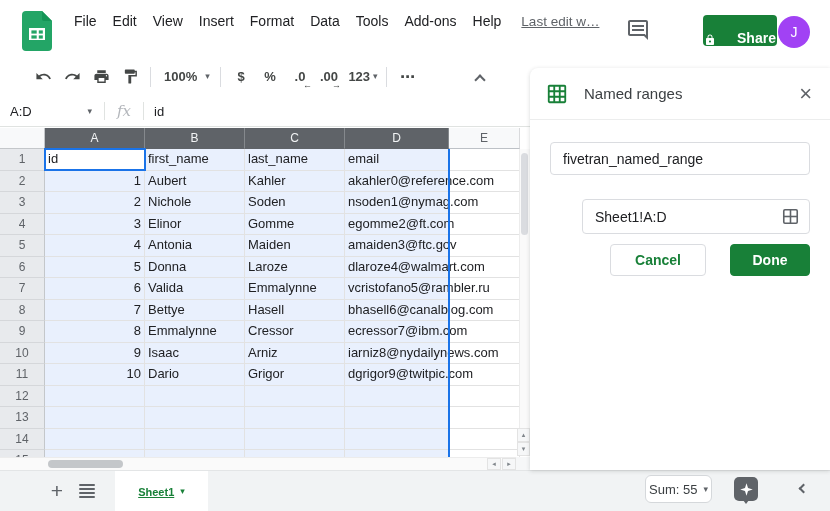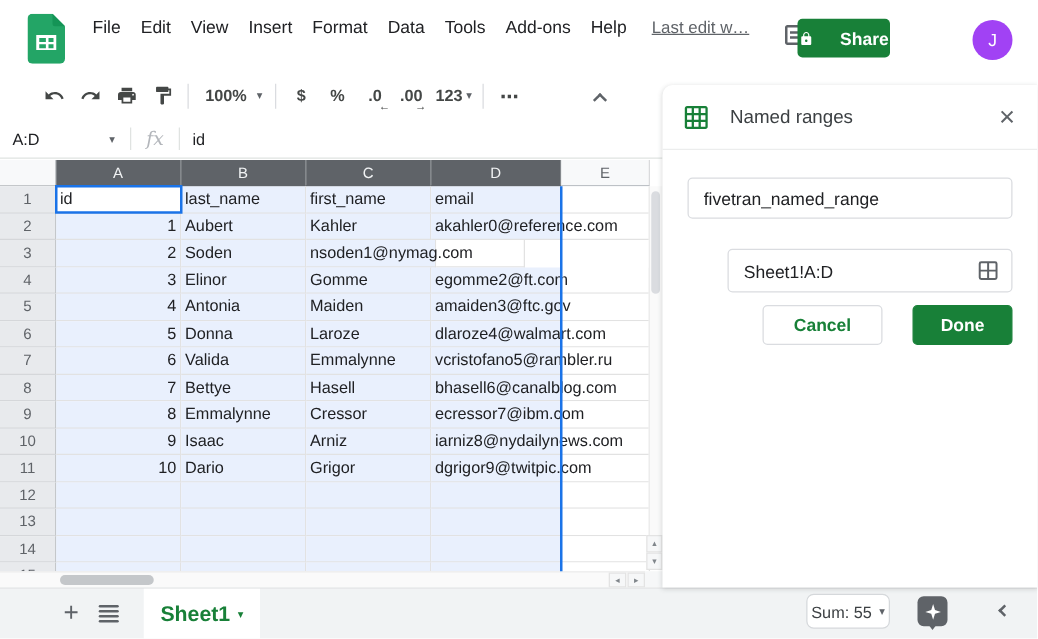--- a/index.html
+++ b/index.html
@@ -14,22 +14,22 @@
   .titlewrap{position:absolute;left:72px;top:8px;}
   .titlerow{display:flex;align-items:center;gap:14px;}
   .doctitle{font-size:18px;color:#202124;}
   .t-icon{width:18px;height:18px;fill:#5f6368;cursor:pointer;}
   .menubar{display:flex;align-items:center;margin-top:4px;font-size:14px;color:#202124;}
   .menubar .mitem{padding:1px 8px;border-radius:3px;cursor:pointer;}
   .menubar .mitem:first-child{padding-left:2px;}
   .lastedit{margin-left:12px;color:#5f6368;text-decoration:underline;font-size:13.5px;cursor:pointer;white-space:nowrap;}
   .comment-btn{position:absolute;left:626px;top:18px;width:26px;height:26px;cursor:pointer;}
   .comment-btn svg{width:24px;height:24px;fill:#5f6368;}
-  .share{position:absolute;left:638px;top:15px;width:74px;height:31px;border-radius:4px;
-         background:var(--green,#188038);color:#fff;display:flex;align-items:center;justify-content:center;
+  .share{position:absolute;left:703px;top:15px;width:74px;height:31px;border-radius:4px;
+         background:var(--green,#188038);color:#fff;display:flex;align-items:flex-end;justify-content:center;
          gap:21px;font-size:14px;font-weight:600;cursor:pointer;}
   .share svg{width:12px;height:12px;fill:#fff;}
   .avatar{position:absolute;left:778px;top:16px;width:32px;height:32px;border-radius:50%;
           background:var(--avatar_purple,#a142f4);color:#fff;display:flex;align-items:center;justify-content:center;
           font-size:14px;cursor:pointer;}
 
   
   .toolbar{position:absolute;left:0;top:57px;width:530px;height:39px;display:flex;align-items:center;padding-left:31px;background:#fff;}
   .tbtn{width:24px;height:24px;display:flex;align-items:center;justify-content:center;cursor:pointer;margin-right:5px;flex:none;}
   .tbtn svg{width:17px;height:17px;fill:#444746;}
@@ -107,21 +107,21 @@
   .btn.done{width:80px;background:var(--green,#188038);border:1px solid var(--green,#188038);color:#fff;}
 
   
   .bottombar{position:absolute;left:0;top:470px;width:830px;height:41px;background:#f1f3f4;border-top:1px solid #e3e5e6;}
   .addsheet{position:absolute;left:45px;top:8px;width:24px;height:24px;font-size:21px;color:#5f6368;
             display:flex;align-items:center;justify-content:center;cursor:pointer;font-weight:normal;}
   .allsheets{position:absolute;left:79px;top:12px;width:16px;height:16px;cursor:pointer;display:flex;flex-direction:column;justify-content:space-between;padding:1px 0;}
   .allsheets b{display:block;height:2px;background:#5f6368;border-radius:1px;}
   .sheettab{position:absolute;left:115px;top:0;width:93px;height:41px;background:#fff;display:flex;
             align-items:center;justify-content:center;gap:6px;cursor:pointer;}
-  .sheettab .lbl{color:var(--green,#188038);font-size:17px;font-weight:600;}
+  .sheettab .lbl{color:var(--green,#188038);font-size:11px;font-weight:600;text-decoration:underline;}
   .sheettab .caret{color:var(--green,#188038);}
   .sumpill{position:absolute;left:645px;top:475px;width:67px;height:28px;background:#fff;border:1px solid #d5d8db;
            border-radius:6px;display:flex;align-items:center;justify-content:center;gap:6px;font-size:13px;color:#3c4043;cursor:pointer;z-index:12;}
   .explore{position:absolute;left:734px;top:477px;width:24px;height:24px;background:#5f6368;border-radius:5px;
            display:flex;align-items:center;justify-content:center;cursor:pointer;z-index:12;}
   .explore svg{width:15px;height:15px;fill:#fff;}
   .explore:after{content:"";position:absolute;left:9px;bottom:-3px;border-left:3px solid transparent;
                  border-right:3px solid transparent;border-top:4px solid #5f6368;}
   .panelchev{position:absolute;left:797px;top:484px;width:12px;height:12px;cursor:pointer;z-index:12;}
   .panelchev i{display:block;width:7px;height:7px;border-left:2px solid #5f6368;border-bottom:2px solid #5f6368;
@@ -238,25 +238,25 @@
         <div class="ch sel" style="width: 104px;">D</div>
         <div class="ch" style="width: 71px;">E</div>
       </div>
     <div class="rows">
         <div class="grow">
           <div class="rh">1</div>
           <div class="cell active" style="width: 100px;">
             <span class="cell-text">id</span>
           </div>
           <div class="cell" style="width: 100px;">
+            <span class="cell-text">first_name</span>
+          </div>
+          <div class="cell" style="width: 100px;">
             <span class="cell-text">last_name</span>
           </div>
-          <div class="cell" style="width: 100px;">
-            <span class="cell-text">first_name</span>
-          </div>
           <div class="cell" style="width: 104px;">
             <span class="cell-text">email</span>
           </div>
           <div class="cell colE" style="width: 71px;"></div>
         </div>
         <div class="grow">
           <div class="rh">2</div>
           <div class="cell" style="width: 100px;">
             <span class="cell-text num">1</span>
           </div>
@@ -268,20 +268,23 @@
           </div>
           <div class="cell" style="width: 104px;">
             <span class="cell-text">akahler0@reference.com</span>
           </div>
           <div class="cell colE" style="width: 71px;"></div>
         </div>
         <div class="grow">
           <div class="rh">3</div>
           <div class="cell" style="width: 100px;">
             <span class="cell-text num">2</span>
+          </div>
+          <div class="cell" style="width: 100px;">
+            <span class="cell-text">Nichole</span>
           </div>
           <div class="cell" style="width: 100px;">
             <span class="cell-text">Soden</span>
           </div>
           <div class="cell" style="width: 104px;">
             <span class="cell-text">nsoden1@nymag.com</span>
           </div>
           <div class="cell colE" style="width: 71px;"></div>
         </div>
         <div class="grow">

